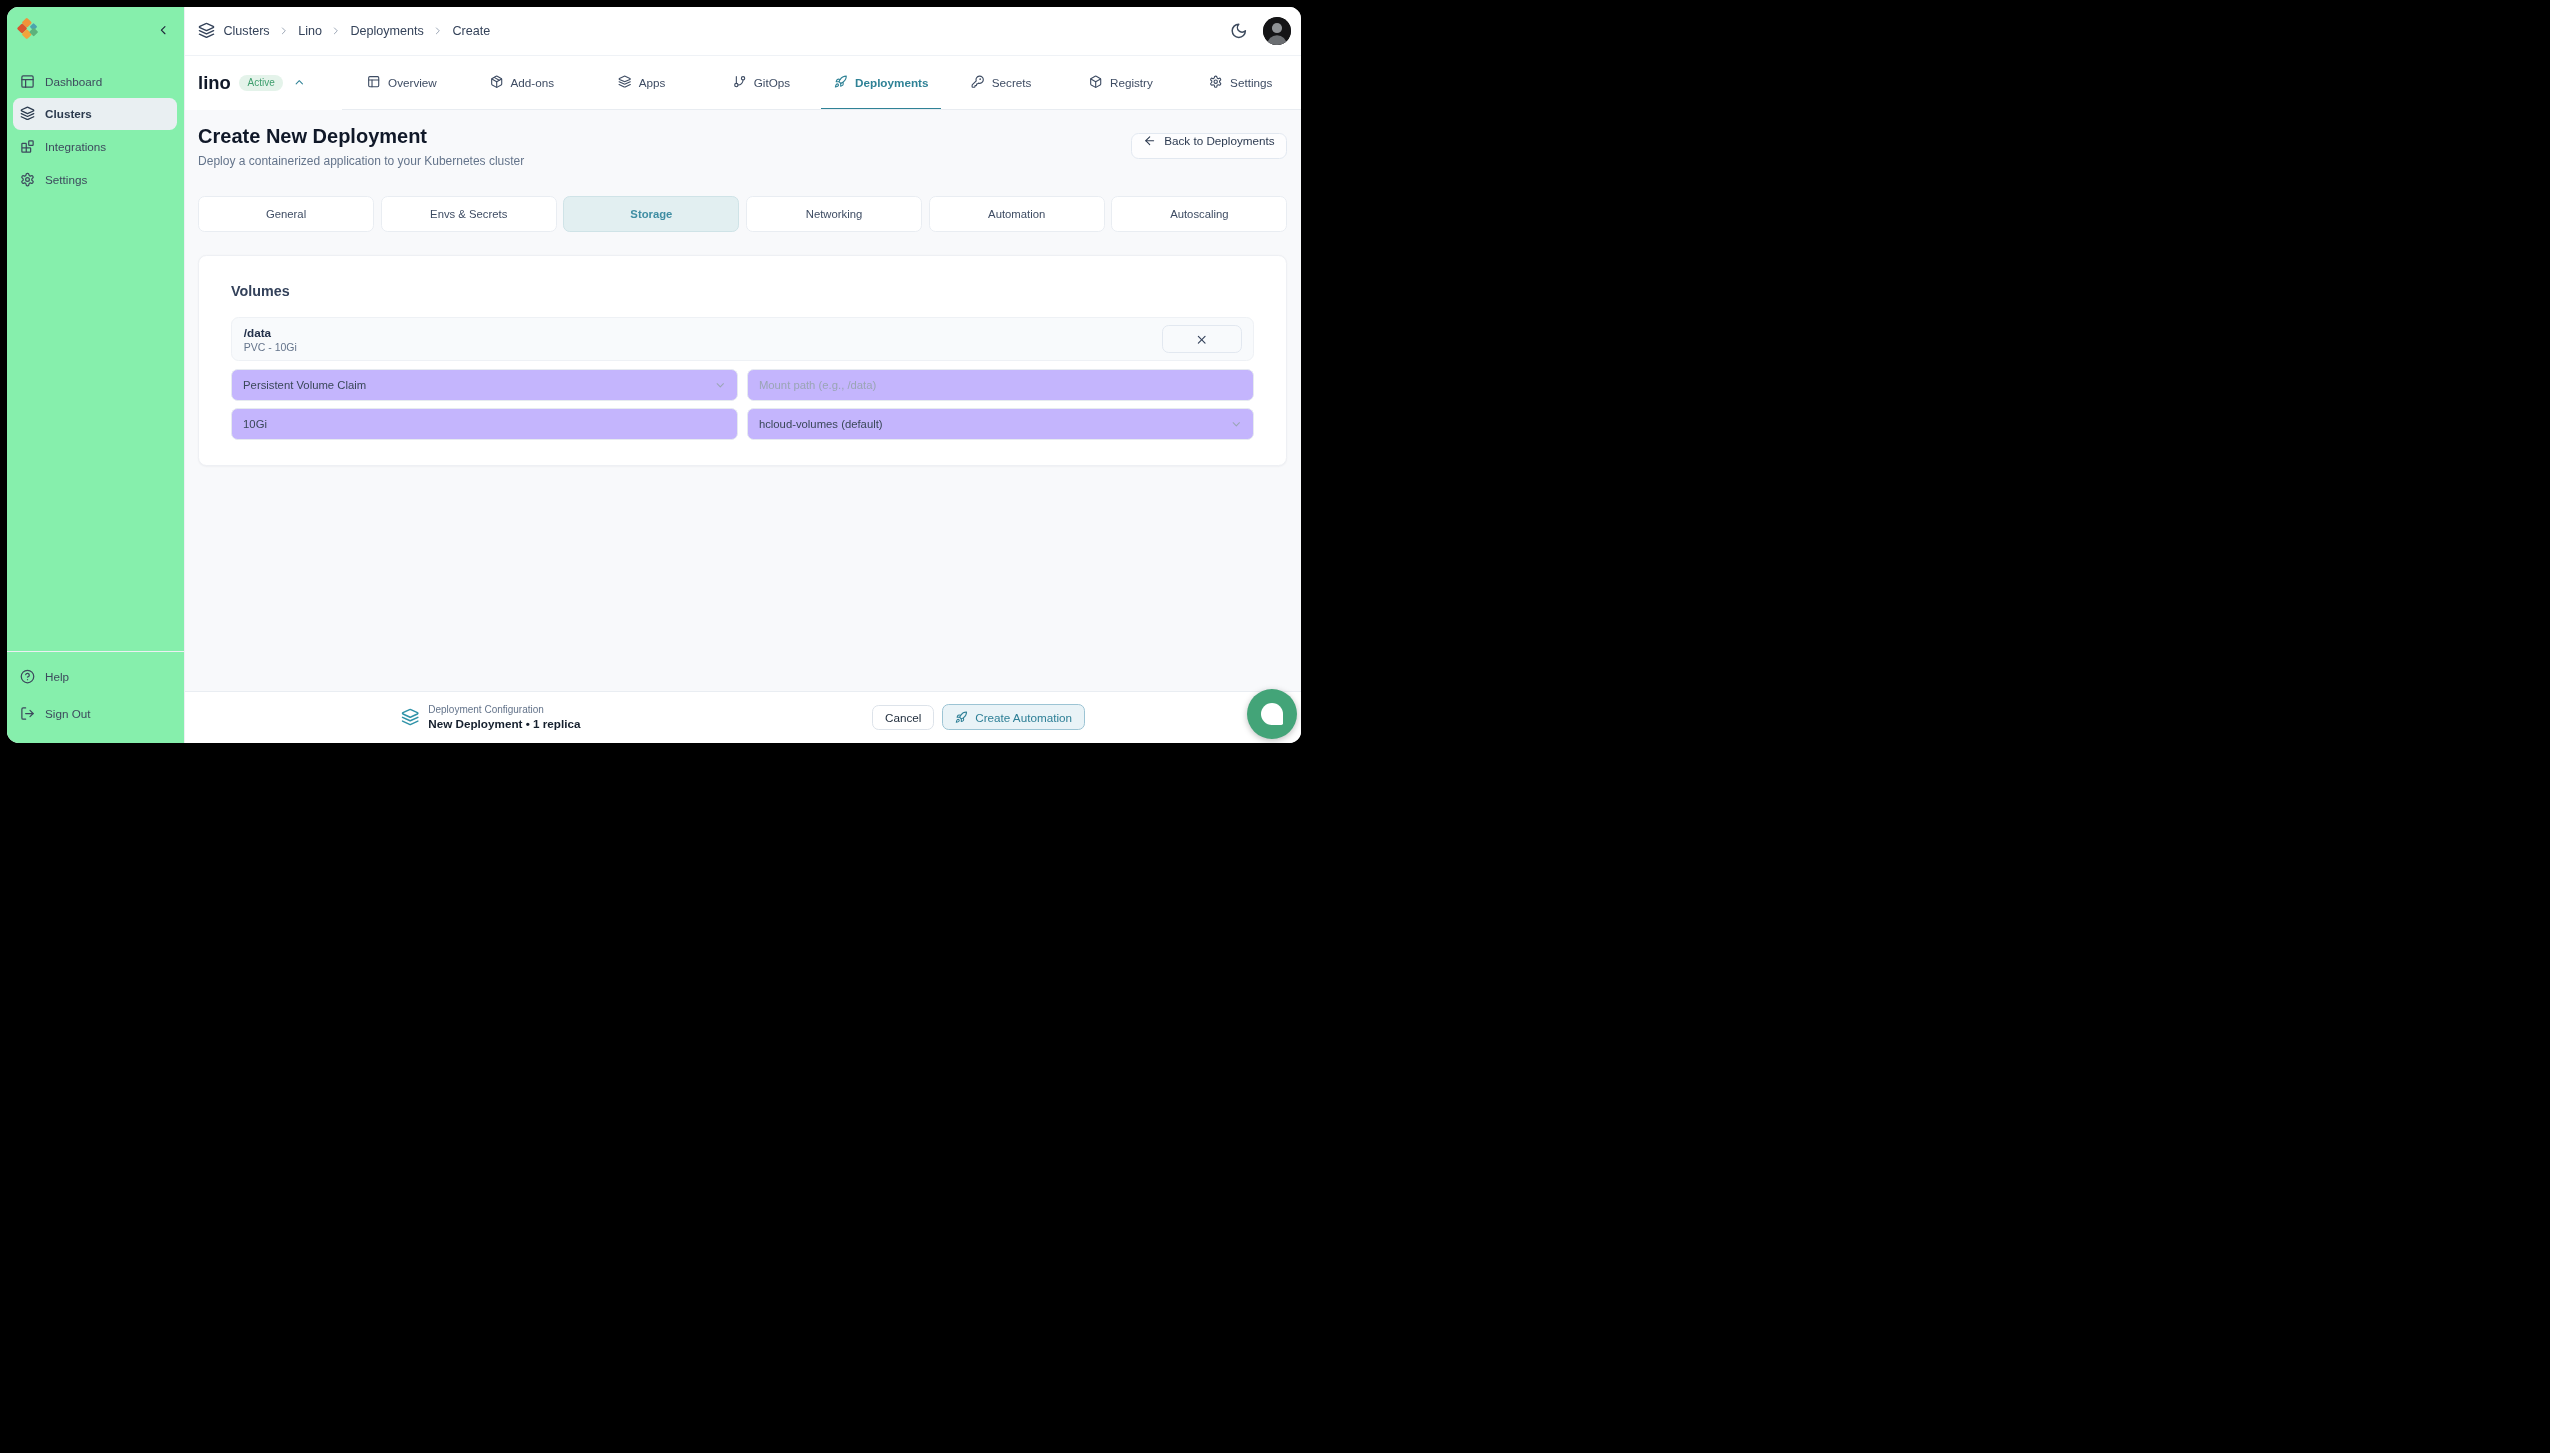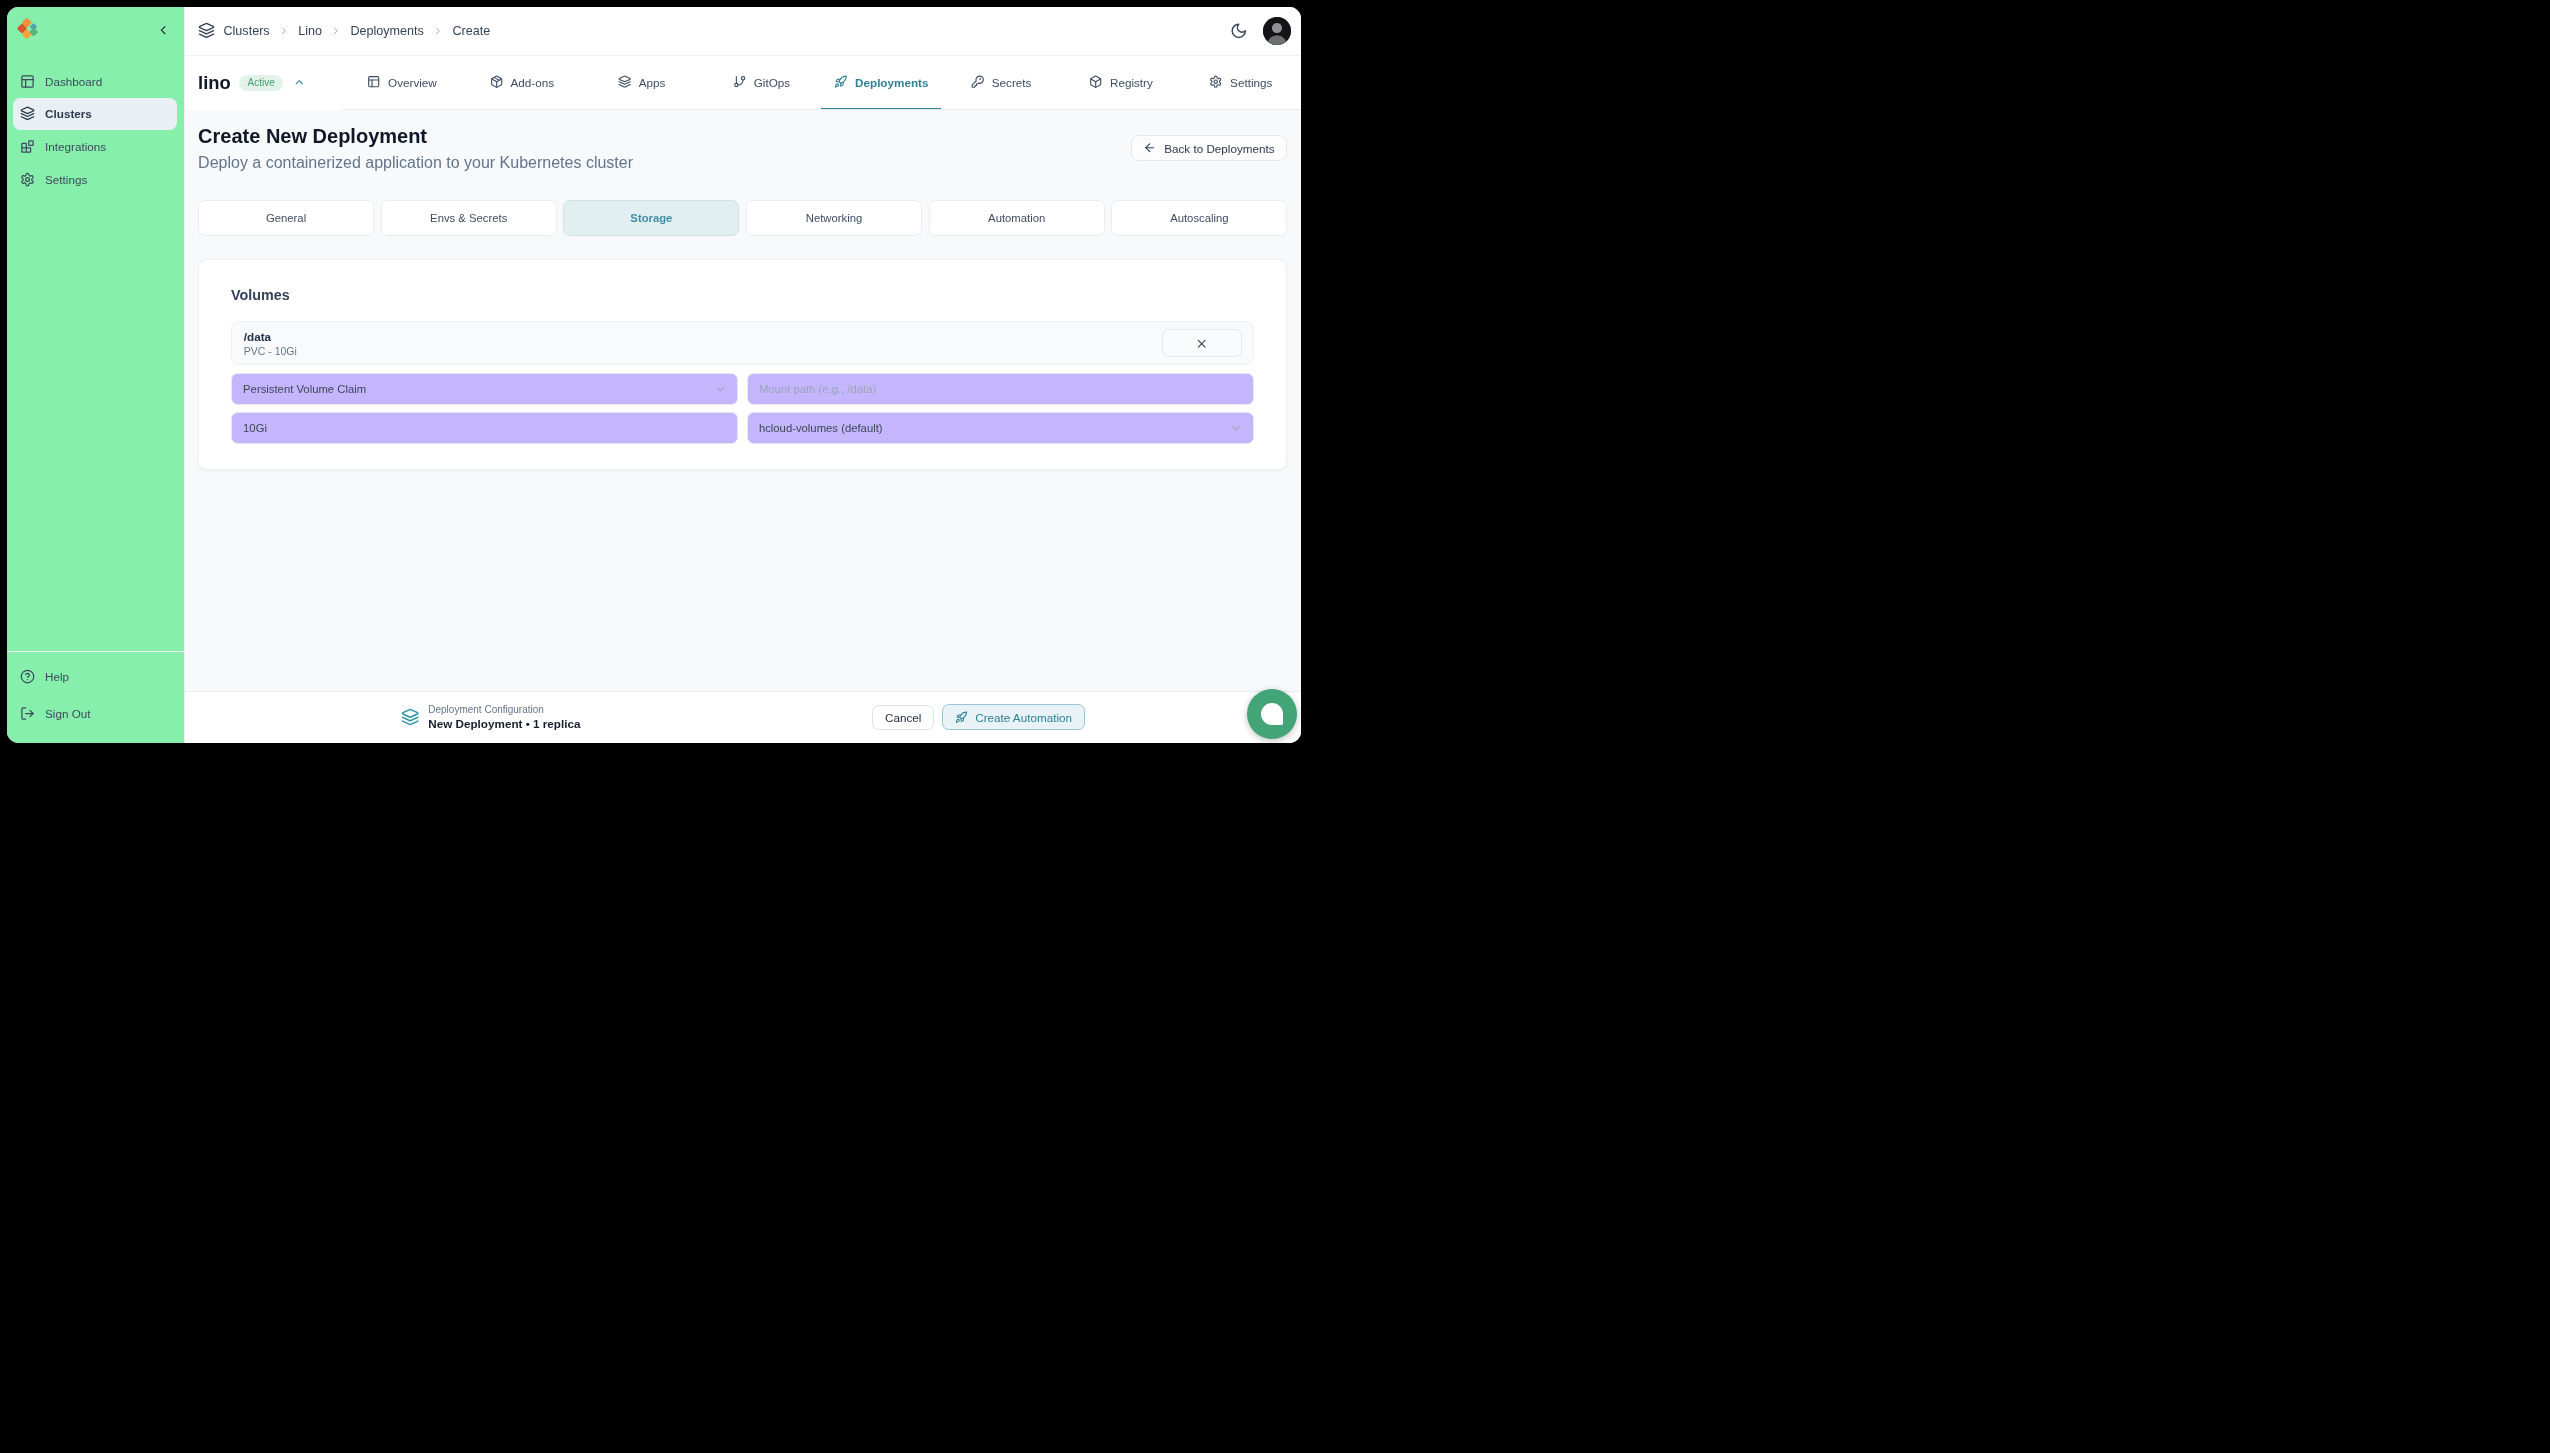--- a/index.html
+++ b/index.html
@@ -41,22 +41,22 @@
   .cluster-chevron { background:none; border:none; color:#2f8296; cursor:pointer; padding:1.7px; }
   .tabs { flex:1; display:flex; border-bottom:0.8px solid #e8ecf1; }
   .tab { flex:1; display:flex; align-items:center; justify-content:center; gap:7.5px; background:none; border:none;
          font-size:11.7px; color:#3e4c63; cursor:pointer; position:relative; font-family:inherit; }
   .tab.active { color:#2f8296; font-weight:bold; }
   .tab.active::after { content:""; position:absolute; left:0; right:0; bottom:-0.8px; height:1.7px; background:#2f8296; }
 
   .content { flex:1; background:#f8f9fb; padding:15px 13.4px 0; min-height:0; }
   .page-head { display:flex; align-items:center; justify-content:space-between; }
   .page-title { font-size:20px; font-weight:bold; color:#101828; }
-  .page-subtitle { font-size:16px; color:#64748b; margin-top:5.9px; }
-  .back-btn { display:flex; align-items:center; gap:7.5px; height:26px; padding:0 11.7px; background:#fdfdfe;
+  .page-subtitle { font-size:12px; color:#64748b; margin-top:5.9px; }
+  .back-btn { display:flex; gap:7.5px; height:26px; padding:0 11.7px; background:#fdfdfe;
               border:0.8px solid #e2e8f0; border-radius:7.5px; font-size:11.7px; color:#2c3a50; cursor:pointer; font-family:inherit; }
 
   .section-tabs { display:flex; gap:6.7px; margin-top:28px; }
   .section-tab { flex:1; height:36px; display:flex; align-items:center; justify-content:center; background:#fff;
                  border:0.8px solid #e9edf2; border-radius:6.7px; font-size:11.3px; color:#3e4c63; cursor:pointer; font-family:Liberation Sans, sans-serif; }
   .section-tab.active { background:#e2eff1; border-color:#cfe3e7; color:#3e8da2; font-weight:bold; }
 
   .card { margin-top:23.5px; background:#fff; border:0.8px solid #eef0f4; border-radius:8.4px;
           padding:27px 32px 25px; box-shadow:0 0.8px 1.7px rgba(16,24,40,.04); }
   .volumes-heading { font-size:14.3px; font-weight:bold; color:#33415a; margin-bottom:18.4px; }

